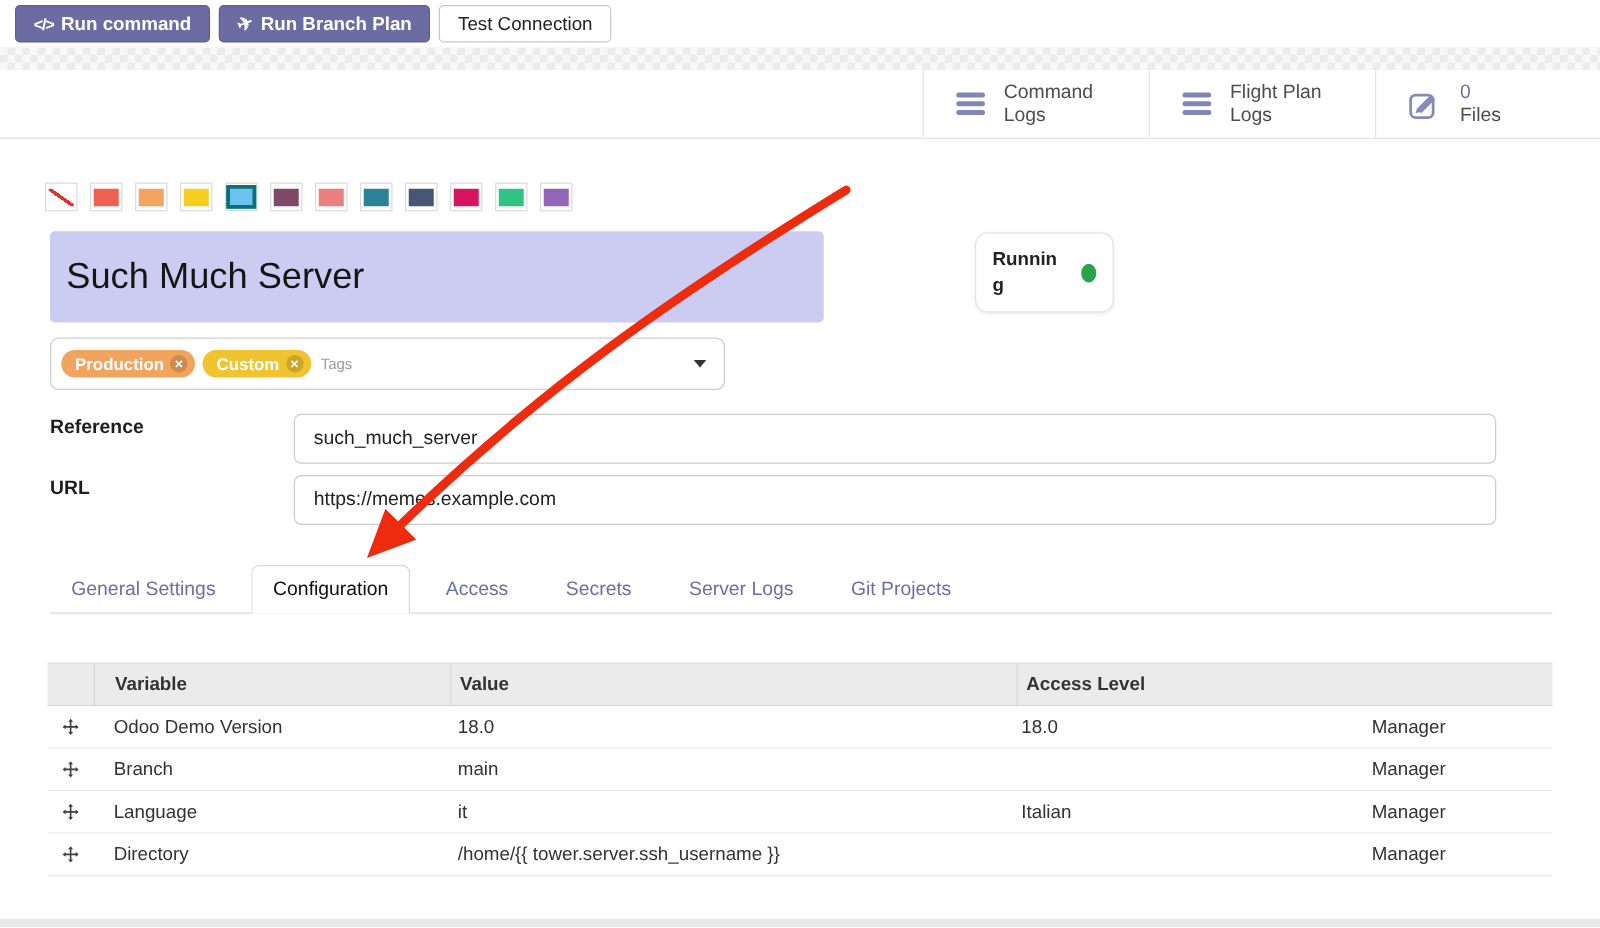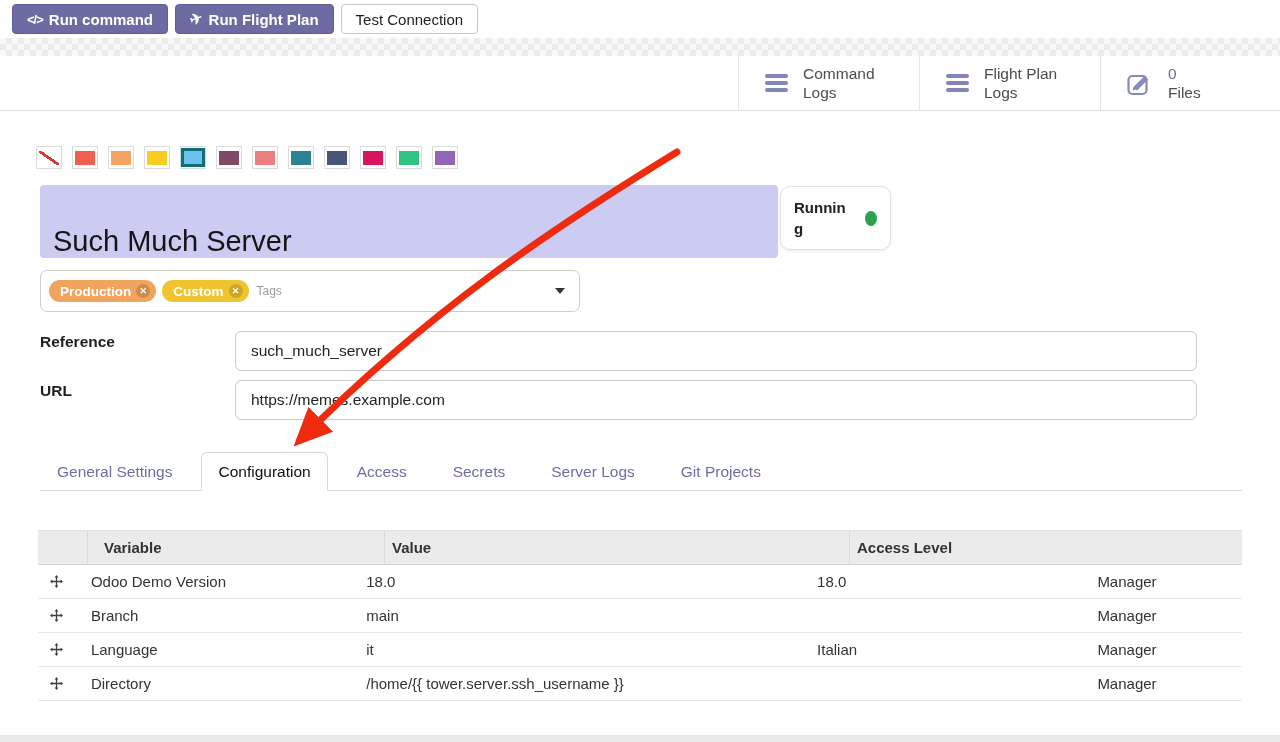--- a/index.html
+++ b/index.html
@@ -37,22 +37,22 @@
   
   .swatches { position:absolute; left:36px; top:146px; display:flex; gap:10px; }
   .swatch { width:26px; height:23px; background:#fff; border:1px solid #dcdcdc;
             display:flex; align-items:center; justify-content:center; cursor:pointer; }
   .swatch-inner { width:20px; height:14px; }
   .swatch-none .swatch-inner { background:#fff;
       background-image:linear-gradient(to top right, transparent 44%, #e0332b 44%, #e0332b 56%, transparent 56%); }
   .swatch-selected .swatch-inner { width:24px; height:19px; border:3px solid #0d6f74; }
 
   
-  .title-box { position:absolute; left:40px; top:185px; width:738px; height:73px; background:#ccccf3;
-               border-radius:4px; display:flex; align-items:flex-end; padding-left:13px;
+  .title-box { position:absolute; left:40px; top:185px; width:619px; height:73px; background:#ccccf3;
+               border-radius:4px; display:flex; align-items:center; padding-left:13px;
                font-size:29px; color:#151515; }
   .status-card { position:absolute; left:780px; top:186px; width:111px; height:64px; background:#fff;
                  border:1px solid #e3e3e3; border-radius:10px; box-shadow:0 1px 3px rgba(0,0,0,.09);
                  display:flex; align-items:center; justify-content:space-between; padding:0 13px; }
   .status-label { width:52px; font-weight:bold; font-size:15px; line-height:21px;
                   word-break:break-all; color:#222; }
   .status-dot { width:12px; height:15px; border-radius:50%; background:#2ba24c; }
 
   
   .tags-box { position:absolute; left:40px; top:270px; width:540px; height:42px; border:1px solid #cfcfcf;
@@ -78,21 +78,21 @@
   .tab { padding:0 16px; margin-right:12px; display:flex; align-items:center; font-size:15.5px;
          color:#6c6ea3; cursor:pointer; border:1px solid transparent; margin-bottom:-1px; }
   .tab-active { background:#fff; border-color:#d9d9d9 #d9d9d9 #fff; border-radius:6px 6px 0 0;
                 color:#0f0f0f; }
 
   
   .vtable { position:absolute; left:38px; top:530px; width:1204px; font-size:15px; color:#333; }
   .thead { display:flex; height:35px; background:#ebebeb; border-top:1px solid #e3e3e3;
            border-bottom:1px solid #d2d2d2; align-items:stretch; }
   .th { font-weight:bold; display:flex; align-items:center; }
-  .th + .th { border-left:1px solid #dadada;margin-left:12px; }
+  .th + .th { border-left:1px solid #dadada; }
   .col-handle { width:37px; }
   .col-var { width:285px; padding-left:16px; }
   .col-val { width:453px; padding-left:7px; }
   .col-opt { width:280px; padding-left:6px; }
   .col-acc { width:152px; padding-left:7px;text-align:center; }
   .trow { display:flex; height:34px; align-items:center; border-bottom:1px solid #e8e8e8; background:#fff; }
   .td { display:flex; align-items:center; height:100%; }
   .handle-cell { justify-content:center; cursor:grab; }
   .add-line { height:34px; display:flex; align-items:center; padding-left:52px; color:#6c6ea3;
               font-size:15px; cursor:pointer; }
@@ -107,21 +107,21 @@
 
 <div class="page">
 
   <div class="topbar">
     <div class="btn btn-purple">
       <span class="code-icon">&lt;/&gt;</span>
       <span>Run command</span>
     </div>
     <div class="btn btn-purple">
       <span class="plane-icon">✈</span>
-      <span>Run Flight Plan</span>
+      <span>Run Branch Plan</span>
     </div>
     <div class="btn btn-white">
       <span>Test Connection</span>
     </div>
   </div>
 
   <div class="checker"></div>
 
   <div class="header-band">
     <div class="stat">

